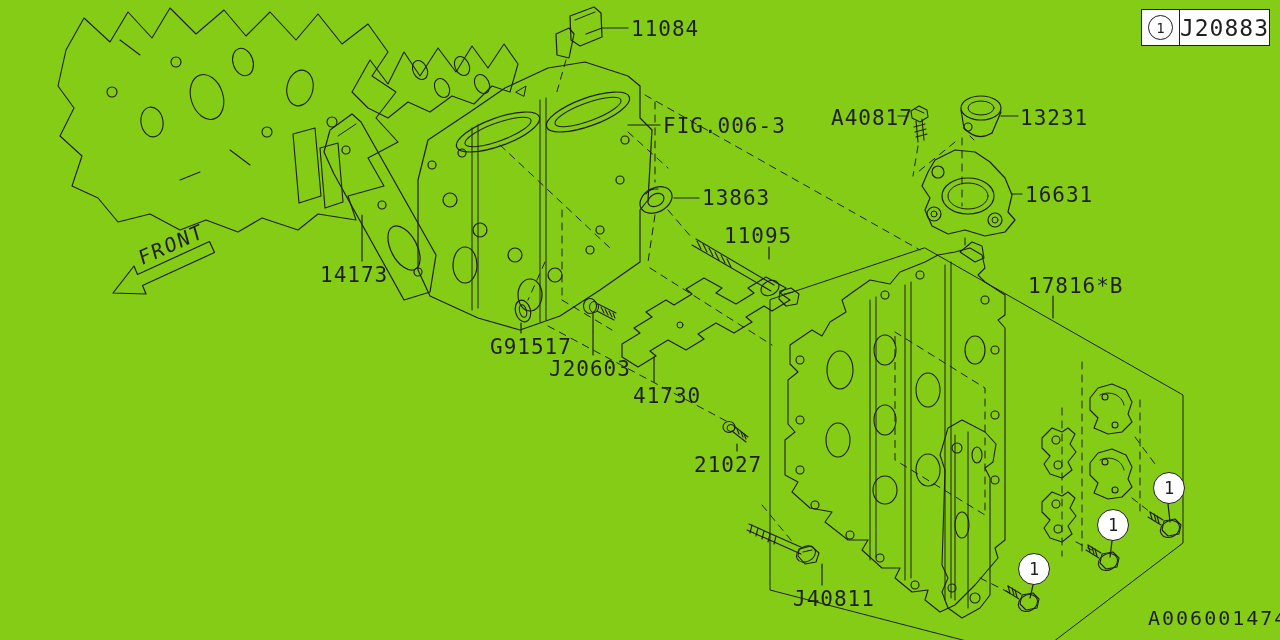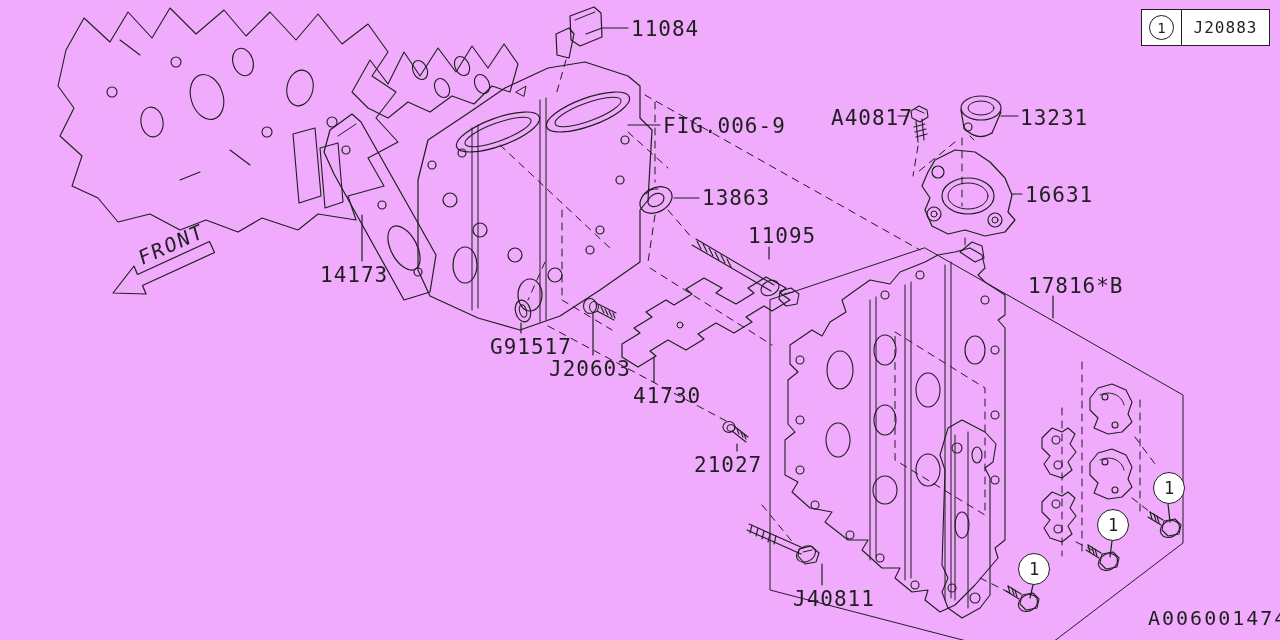--- a/index.html
+++ b/index.html
@@ -1,29 +1,29 @@
 <!DOCTYPE html>
 <html><head>
 <meta charset="utf-8">
 <style>
   html,body{margin:0;padding:0;background:#fff;}
-  .stage{position:relative;width:1280px;height:640px;background:#f0abfc;overflow:hidden;
+  .stage{position:relative;width:1280px;height:640px;background:#84cc16;overflow:hidden;
          font-family:"DejaVu Sans Mono", monospace;color:#1f1f1f;}
   svg{position:absolute;left:0;top:0;}
   .lbl{position:absolute;font-size:21px;letter-spacing:1px;white-space:nowrap;color:#1f1f1f;}
   .callout{position:absolute;width:30px;height:30px;border:1.6px solid #1f1f1f;border-radius:50%;
            display:flex;align-items:center;justify-content:center;font-size:17px;background:#fff;}
   .legend{position:absolute;left:1141px;top:9px;width:127px;height:35px;border:1.7px solid #1f1f1f;
           display:flex;align-items:stretch;background:#fff;}
   .legend .cell1{width:39px;display:flex;align-items:center;justify-content:center;
                  border-right:1.7px solid #1f1f1f;}
   .legend .circ{width:23px;height:23px;border:1.5px solid #1f1f1f;border-radius:50%;
                 display:flex;align-items:center;justify-content:center;font-size:14px;}
   .legend .cell2{flex:1;display:flex;align-items:center;justify-content:center;
-                 font-size:16px;letter-spacing:1px;}
+                 font-size:23px;letter-spacing:1px;}
   .front{position:absolute;left:136px;top:247px;font-size:20px;letter-spacing:2px;
          transform:rotate(-24deg) skewX(-8deg);transform-origin:left top;}
   .drawno{position:absolute;left:1148px;top:606px;font-size:20px;letter-spacing:2px;}
 </style>
 </head>
 <body>
 
 <div class="stage">
 
 <svg width="1280" height="640" viewBox="0 0 1280 640" fill="none" stroke="#1f1f1f" stroke-width="1.2" stroke-linejoin="round" stroke-linecap="round">
@@ -278,26 +278,26 @@
     <path d="M1112,541 L1110,557"></path>
     <path d="M1033,585 L1030,598"></path>
   </g>
 
   <g>
     <path d="M113,293 L146,294 L142.5,285.5 L214.5,252.5 L209.5,241.5 L137.5,274.5 L134,266 Z"></path>
   </g>
 </svg>
 
 <div class="lbl" style="left:631px;top:17px">11084</div>
-<div class="lbl" style="left:663px;top:114px">FIG.006-9</div>
+<div class="lbl" style="left:663px;top:114px">FIG.006-3</div>
 <div class="lbl" style="left:831px;top:106px">A40817</div>
 <div class="lbl" style="left:1020px;top:106px">13231</div>
 <div class="lbl" style="left:1025px;top:183px">16631</div>
 <div class="lbl" style="left:702px;top:186px">13863</div>
-<div class="lbl" style="left:748px;top:224px">11095</div>
+<div class="lbl" style="left:724px;top:224px">11095</div>
 <div class="lbl" style="left:320px;top:263px">14173</div>
 <div class="lbl" style="left:490px;top:335px">G91517</div>
 <div class="lbl" style="left:549px;top:357px">J20603</div>
 <div class="lbl" style="left:633px;top:384px">41730</div>
 <div class="lbl" style="left:1028px;top:274px">17816*B</div>
 <div class="lbl" style="left:694px;top:453px">21027</div>
 <div class="lbl" style="left:793px;top:587px">J40811</div>
 
 <div class="callout" style="left:1153px;top:472px">1</div>
 <div class="callout" style="left:1097px;top:509px">1</div>

